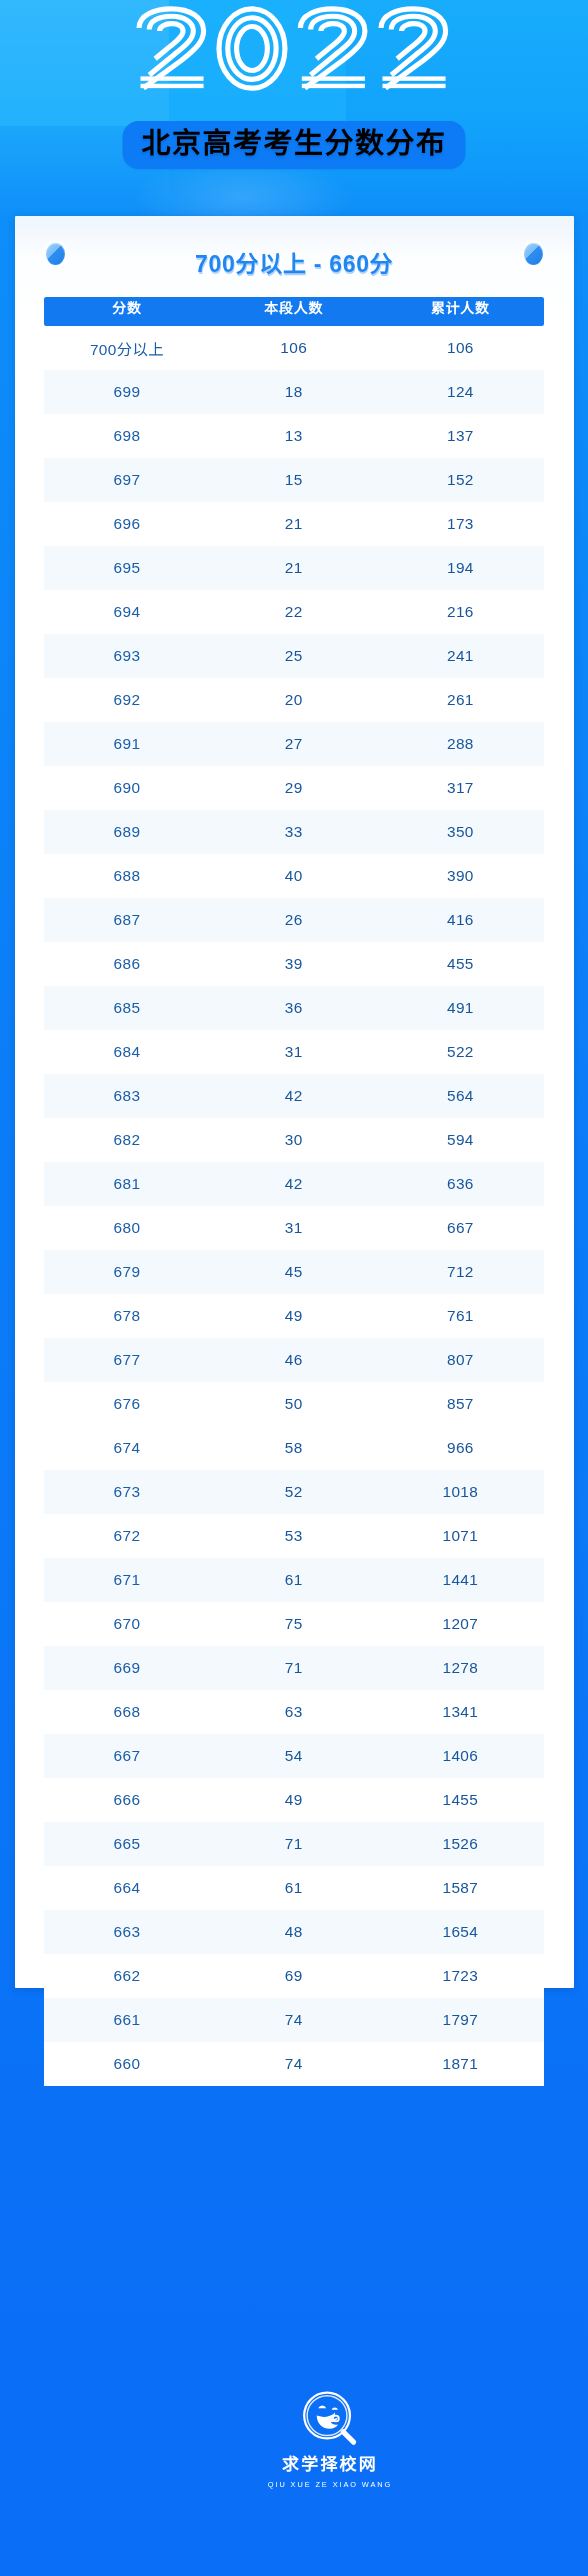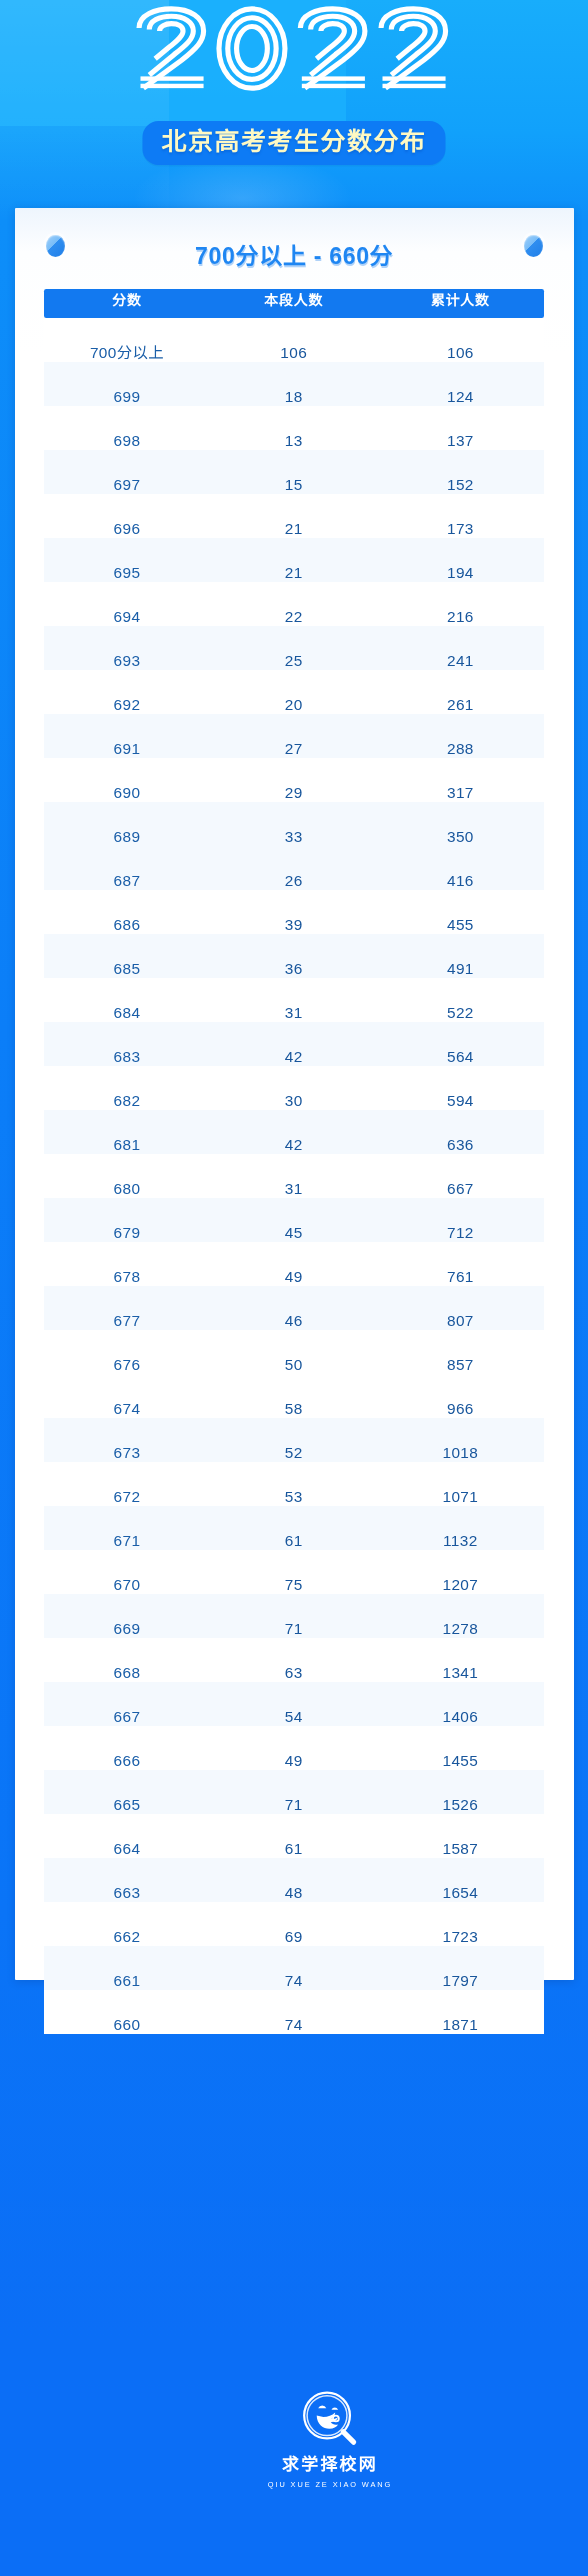--- a/index.html
+++ b/index.html
@@ -71,34 +71,34 @@
     top: 121px;
     left: 50%;
     transform: translateX(-50%);
     background: #0d7bf5;
     border-radius: 16px;
     padding: 7.4px 19px 8.8px 19px;
     box-shadow: 0 1.5px 0 rgba(0,0,0,.04);
   }
   .title-pill .t {
     display: block;
-    color: #fef9c3;
-    font-size: 25px;
+    color: #000000;
+    font-size: 29px;
     font-weight: bold;
     letter-spacing: 1.5px;
     line-height: 1.1;
     white-space: nowrap;
     text-shadow: 0 1.5px 2.2px rgba(0,60,160,.25);
     text-align: right;
   }
 
   
   .card {
     position: absolute;
-    top: 208px;
+    top: 216px;
     left: 14.7px;
     width: 559px;
     height: 1772px;
     border-radius: 1px;
     background: linear-gradient(180deg, #eef5fd 0px, #fdfeff 44px, #ffffff 147px, #ffffff 1985px, #dfeaf9 2134px);
     box-shadow: 0 1.5px 8.8px rgba(0,40,110,.18);
   }
 
   .rivet {
     position: absolute;
@@ -146,21 +146,21 @@
     text-align: center;
     color: #ffffff;
     font-size: 14px;
     font-weight: bold;
     letter-spacing: 0.7px;
   }
   .tbody { margin-top: 0; }
   .trow {
     display: flex;
     height: 44px;
-    align-items: flex-end;
+    align-items: center;
     background: #ffffff;
   }
   .trow.alt { background: #f4f9fe; }
   .trow .td {
     flex: 1 1 0;
     text-align: center;
     color: #18569c;
     font-size: 15.4px;
     letter-spacing: 0.4px;
   }
@@ -294,20 +294,25 @@
           <div class="trow">
             <div class="td score">690</div>
             <div class="td">29</div>
             <div class="td">317</div>
           </div>
           <div class="trow alt">
             <div class="td score">689</div>
             <div class="td">33</div>
             <div class="td">350</div>
           </div>
+          <div class="trow">
+            <div class="td score">688</div>
+            <div class="td">40</div>
+            <div class="td">390</div>
+          </div>
           <div class="trow alt">
             <div class="td score">687</div>
             <div class="td">26</div>
             <div class="td">416</div>
           </div>
           <div class="trow">
             <div class="td score">686</div>
             <div class="td">39</div>
             <div class="td">455</div>
           </div>
@@ -372,21 +377,21 @@
             <div class="td">1018</div>
           </div>
           <div class="trow">
             <div class="td score">672</div>
             <div class="td">53</div>
             <div class="td">1071</div>
           </div>
           <div class="trow alt">
             <div class="td score">671</div>
             <div class="td">61</div>
-            <div class="td">1132</div>
+            <div class="td">1441</div>
           </div>
           <div class="trow">
             <div class="td score">670</div>
             <div class="td">75</div>
             <div class="td">1207</div>
           </div>
           <div class="trow alt">
             <div class="td score">669</div>
             <div class="td">71</div>
             <div class="td">1278</div>

